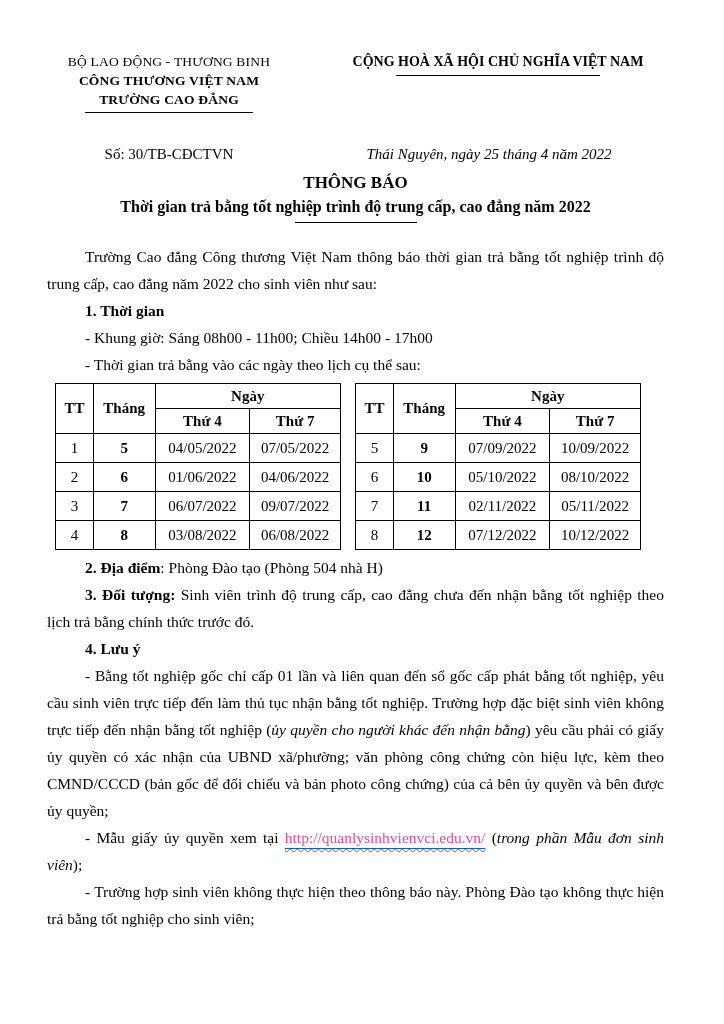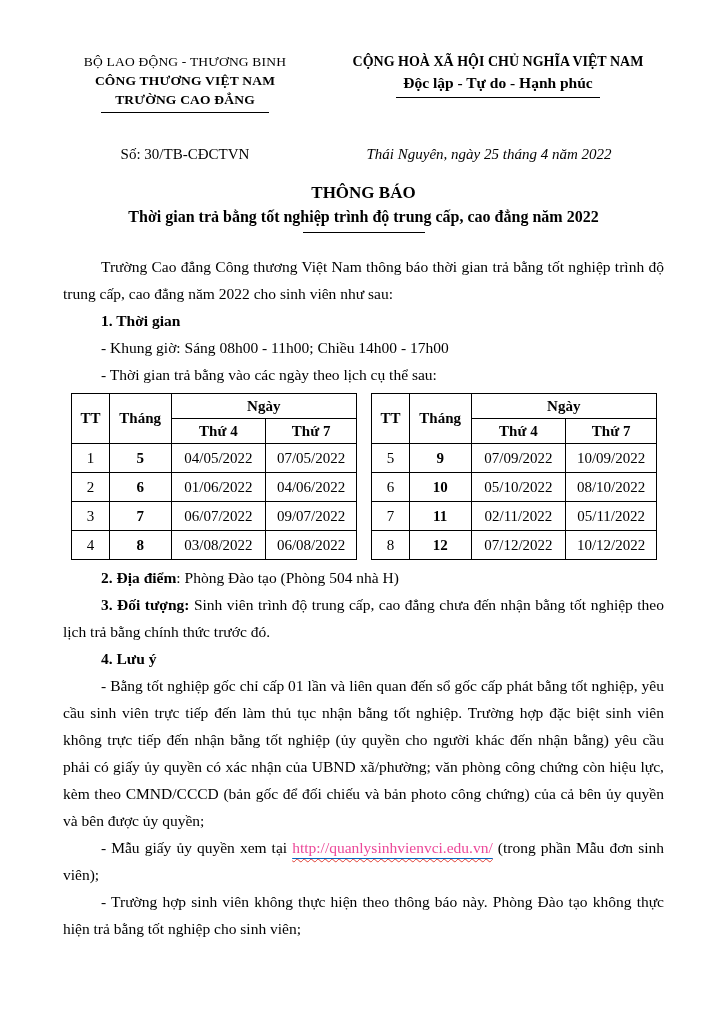--- a/index.html
+++ b/index.html
@@ -4,54 +4,54 @@
 <style>
   * { box-sizing: border-box; }
   html, body {
     margin: 0; padding: 0;
     width: 724px; height: 1024px;
     background: #ffffff;
     overflow: hidden;
     font-family: "Liberation Serif", "DejaVu Serif", serif;
     color: #000;
   }
-  .page { padding: 52px 60px 0 63px; width: 724px; }
+  .page { padding: 52px 60px 0 47px; width: 724px; }
 
   
   .header-row { display: flex; justify-content: space-between; align-items: flex-start; }
   .header-left  { width: 244px; text-align: center; }
   .header-right { width: 332px; text-align: center; }
   .hl-regular { font-size: 13.5px; line-height: 19px; letter-spacing: 0.2px; }
   .hl-bold    { font-size: 13.5px; line-height: 19px; font-weight: bold; letter-spacing: 0.2px; }
   .hr-line1   { font-size: 14px;   line-height: 20px; font-weight: bold; }
   .hr-line2   { font-size: 15.5px; line-height: 22px; font-weight: bold; }
   .rule { border-top: 1.5px solid #000; margin: 3px auto 0 auto; }
   .rule-left  { width: 168px; }
   .rule-right { width: 204px; }
   .meta-row { display: flex; justify-content: space-between; margin-top: 33px; }
   .doc-number { width: 244px; text-align: center; font-size: 15px; }
   .place-date { width: 350px; text-align: center; font-size: 15px; font-style: italic; }
 
   
-  .title-block { margin-top: 18px; text-align: center; }
+  .title-block { margin-top: 8px; text-align: center; }
   .title-main { font-size: 17px; font-weight: bold; line-height: 24px; }
   .title-sub  { font-size: 16px; font-weight: bold; line-height: 24px; }
   .rule-title { width: 122px; border-top: 1.5px solid #000; margin: 3px auto 0 auto; }
 
   
   .body-block { margin-top: 20px; }
   .para {
     font-size: 15.5px;
     line-height: 27px;
     text-align: justify;
     text-indent: 38px;
     margin: 0;
   }
   .b { font-weight: bold; }
-  .i { }
+  .i { font-style: italic; }
 
   
   .tables-row { display: flex; justify-content: flex-start; gap: 14px; margin: 5px 0 4px 8px; width: 586px; }
   table.schedule { border-collapse: collapse; table-layout: fixed; }
   table.schedule td, table.schedule th {
     border: 1.2px solid #000;
     text-align: center;
     vertical-align: middle;
     font-size: 15px;
     padding: 0 2px;
@@ -87,21 +87,20 @@
 
   <div class="header-row">
     <div class="header-left">
       <div class="hl-regular">BỘ LAO ĐỘNG - THƯƠNG BINH</div>
       <div class="hl-bold">CÔNG THƯƠNG VIỆT NAM</div>
       <div class="hl-bold">TRƯỜNG CAO ĐẲNG</div>
       <div class="rule rule-left"></div>
     </div>
     <div class="header-right">
       <div class="hr-line1">CỘNG HOÀ XÃ HỘI CHỦ NGHĨA VIỆT NAM</div>
-      <div class="hr-line2">Độc lập - Tự do - Hạnh phúc</div>
       <div class="rule rule-right"></div>
     </div>
   </div>
 
   <div class="meta-row">
     <div class="doc-number">Số: 30/TB-CĐCTVN</div>
     <div class="place-date">Thái Nguyên, ngày 25 tháng 4 năm 2022</div>
   </div>
 
   <div class="title-block">

